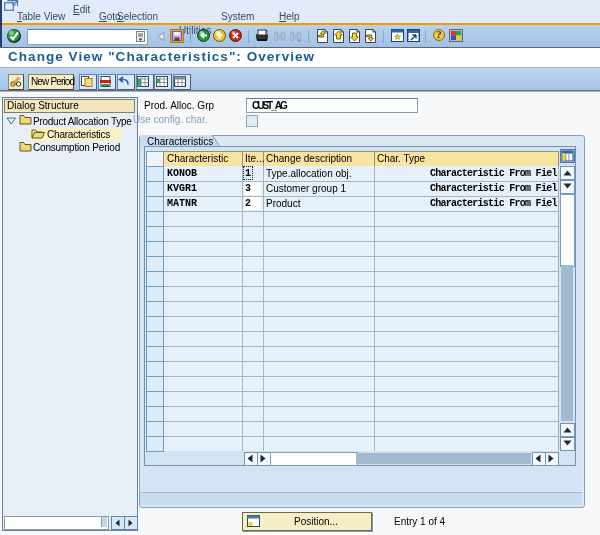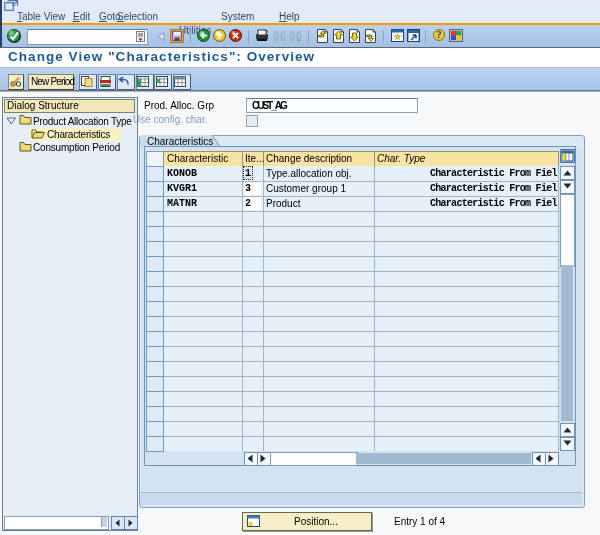--- a/index.html
+++ b/index.html
@@ -19,21 +19,21 @@
 <div class="a" style="left:0px;top:68px;width:600px;height:22px;background:linear-gradient(#bed4ef,#a3c3e7);"></div>
 <div class="a" style="left:0px;top:90px;width:600px;height:1px;background:#67727e;"></div>
 <div class="a" style="left:0px;top:91px;width:600px;height:1px;background:#a4b1bf;"></div>
 <div class="a" style="left:0px;top:0px;width:2px;height:47px;background:#24416e;"></div>
 <svg class="a" style="left:4px;top:0px" width="15" height="11" viewBox="0 0 15 11">
     <rect x="0.7" y="2.7" width="8.6" height="7.6" fill="none" stroke="#4a7aae" stroke-width="1.2"></rect>
     <path d="M3.5 0.7 L13.5 0.7 L13.5 6 M13.5 0.7 L9 5.2" fill="none" stroke="#4a7aae" stroke-width="1.2"></path>
     <path d="M9 5.2 L9 2.7 M9 5.2 L11.7 5.2" fill="none" stroke="#4a7aae" stroke-width="1"></path>
   </svg>
 <div class="t" style="left:17px;top:11px;color:#2f4a68;"><u>T</u>able View</div>
-<div class="t" style="left:73px;top:11px;color:#2f4a68;"><u>E</u>dit</div>
+<div class="t" style="left:73px;top:4px;color:#2f4a68;"><u>E</u>dit</div>
 <div class="t" style="left:99px;top:11px;color:#2f4a68;"><u>G</u>oto</div>
 <div class="t" style="left:117px;top:11px;color:#2f4a68;"><u>S</u>election</div>
 <div class="t" style="left:179px;top:25px;color:#2f4a68;">Utilities</div>
 <div class="t" style="left:221px;top:11px;color:#2f4a68;">System</div>
 <div class="t" style="left:261px;top:11px;color:#2f4a68;padding-left:18px;"><u>H</u>elp</div>
 <svg class="a" style="left:6px;top:28px" width="17" height="16" viewBox="0 0 17 16">
     <circle cx="8" cy="8" r="7" fill="#2a2a2a"></circle>
     <circle cx="7.5" cy="7.5" r="6" fill="#1f9b3a"></circle>
     <circle cx="5.5" cy="5" r="2.5" fill="#7fd79a" opacity="0.8"></circle>
     <path d="M4.5 8.5 L7 11 L12 4.5" stroke="#ffffff" stroke-width="2.2" fill="none"></path>
@@ -216,21 +216,21 @@
 <div class="t" style="left:147px;top:136px;">Characteristics</div>
 <div class="a" style="left:144px;top:146px;width:430px;height:318px;background:#d3e3f1;border:1px solid #6f94b6;"></div>
 <div class="a" style="left:146px;top:151px;width:16px;height:14px;background:#eef4fa;border:1px solid #7aa0c0;"></div>
 <div class="a" style="left:163px;top:151px;width:78px;height:14px;background:#f7e3a2;border:1px solid #98926e;"></div>
 <div class="a" style="left:242px;top:151px;width:20px;height:14px;background:#f7e3a2;border:1px solid #98926e;"></div>
 <div class="a" style="left:263px;top:151px;width:110px;height:14px;background:#f7e3a2;border:1px solid #98926e;"></div>
 <div class="a" style="left:374px;top:151px;width:183px;height:14px;background:#f7e3a2;border:1px solid #98926e;"></div>
 <div class="t" style="left:167px;top:153px;">Characteristic</div>
 <div class="t" style="left:245px;top:153px;">Ite...</div>
 <div class="t" style="left:266px;top:153px;">Change description</div>
-<div class="t" style="left:377px;top:153px;font-style:italic;">Char. Type</div>
+<div class="t" style="left:377px;top:153px;">Char. Type</div>
 <div class="a" style="left:146px;top:166px;width:412px;height:285px;background:#e6f0f9;"></div>
 <div class="a" style="left:147px;top:166px;width:16px;height:285px;background:#dcebf7;"></div>
 <div class="a" style="left:163px;top:181px;width:395px;height:1px;background:#a3b5c7;"></div>
 <div class="a" style="left:163px;top:196px;width:395px;height:1px;background:#a3b5c7;"></div>
 <div class="a" style="left:163px;top:211px;width:395px;height:1px;background:#a3b5c7;"></div>
 <div class="a" style="left:163px;top:226px;width:395px;height:1px;background:#a3b5c7;"></div>
 <div class="a" style="left:163px;top:241px;width:395px;height:1px;background:#a3b5c7;"></div>
 <div class="a" style="left:163px;top:256px;width:395px;height:1px;background:#a3b5c7;"></div>
 <div class="a" style="left:163px;top:271px;width:395px;height:1px;background:#a3b5c7;"></div>
 <div class="a" style="left:163px;top:286px;width:395px;height:1px;background:#a3b5c7;"></div>

